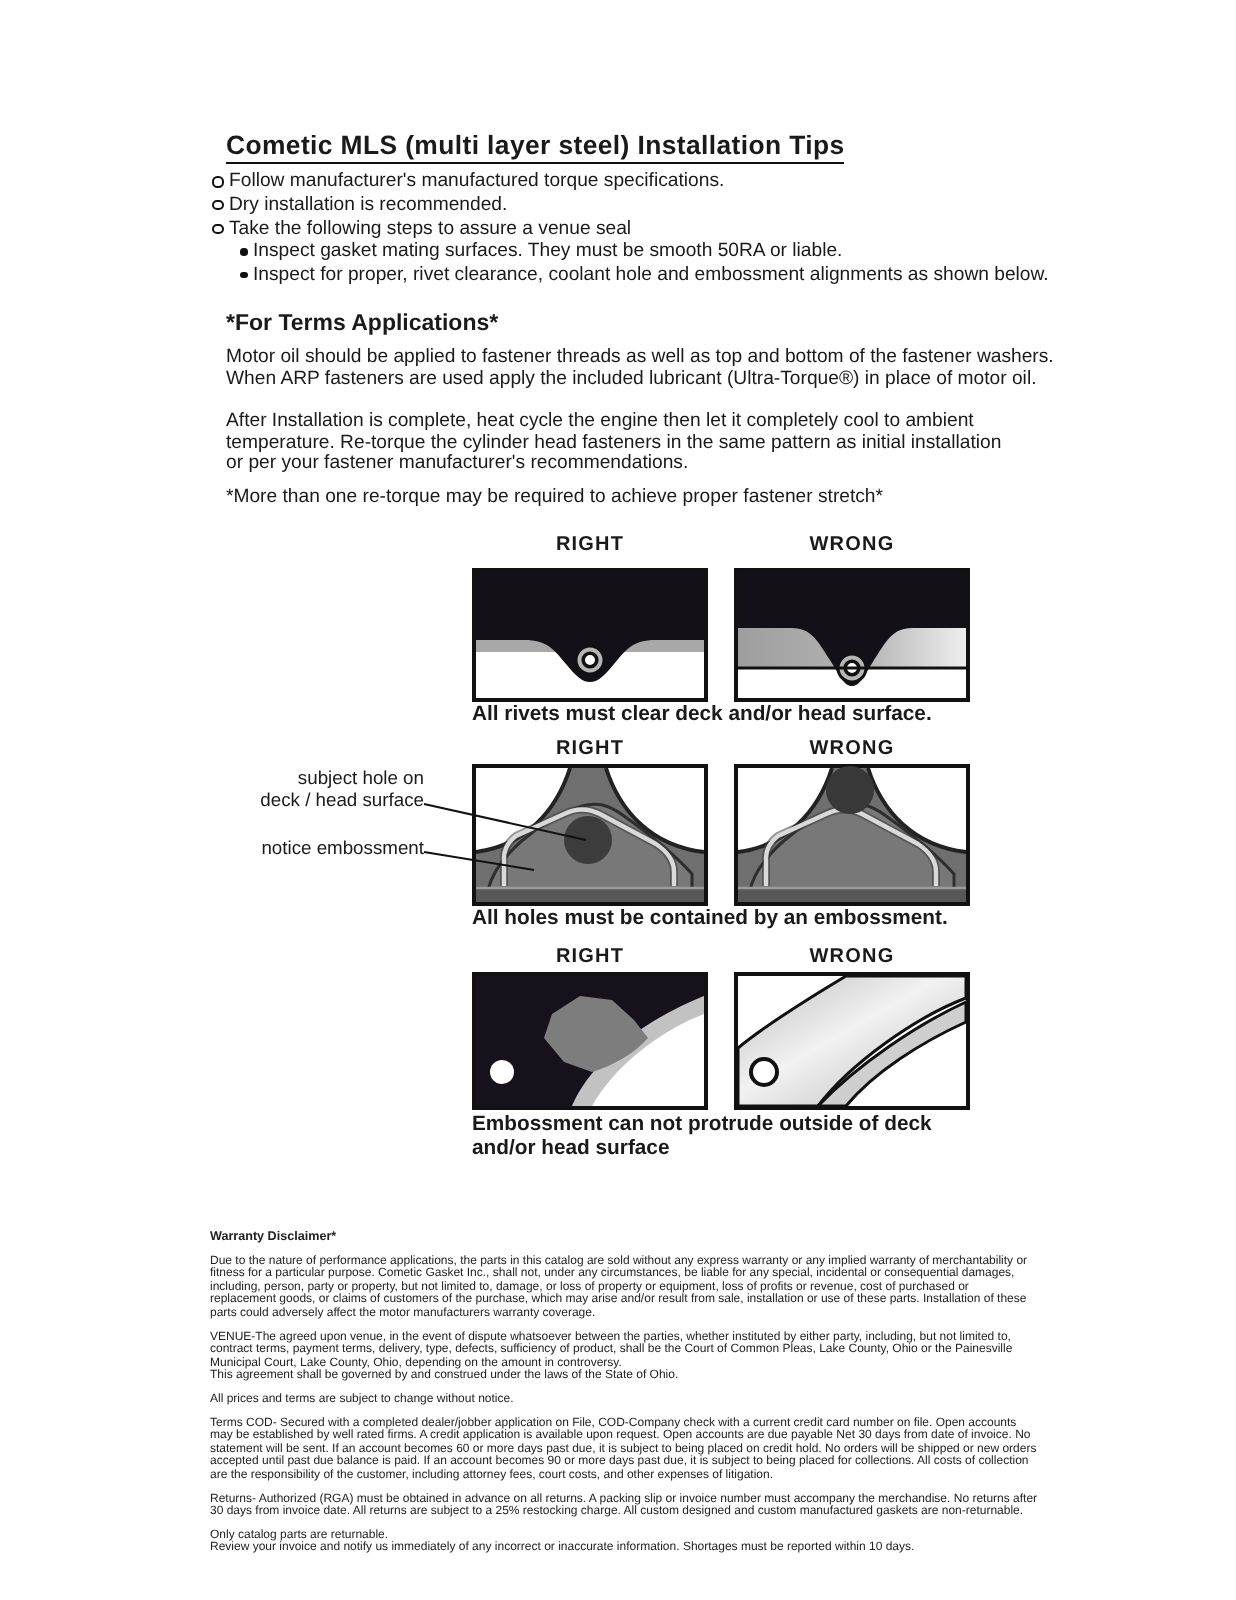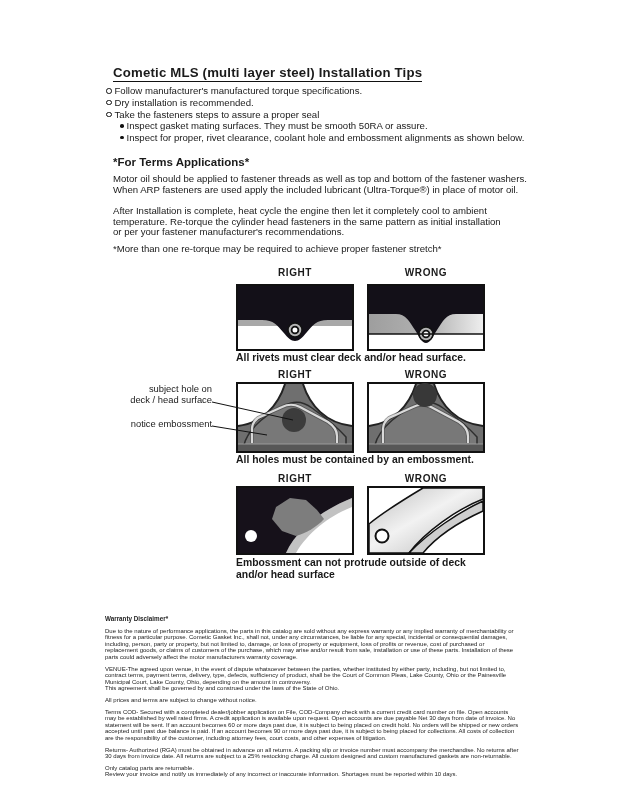--- a/index.html
+++ b/index.html
@@ -46,25 +46,25 @@
     <div class="b-row">
       <span class="marker-o"></span>
       <span>Follow manufacturer's manufactured torque specifications.</span>
     </div>
     <div class="b-row">
       <span class="marker-o"></span>
       <span>Dry installation is recommended.</span>
     </div>
     <div class="b-row">
       <span class="marker-o"></span>
-      <span>Take the fasteners steps to assure a proper seal</span>
+      <span>Take the following steps to assure a venue seal</span>
     </div>
     <div class="b-row sub">
       <span class="marker-f"></span>
-      <span>Inspect gasket mating surfaces.  They must be smooth 50RA or assure.</span>
+      <span>Inspect gasket mating surfaces.  They must be smooth 50RA or liable.</span>
     </div>
     <div class="b-row sub">
       <span class="marker-f"></span>
       <span>Inspect for proper, rivet clearance, coolant hole and embossment alignments as shown below.</span>
     </div>
   </div>
 
   <h2 class="diesel-h">*For Terms Applications*</h2>
   <p class="para p2">After Installation is complete, heat cycle the engine then let it completely cool to ambient
 temperature. Re-torque the cylinder head fasteners in the same pattern as initial installation

